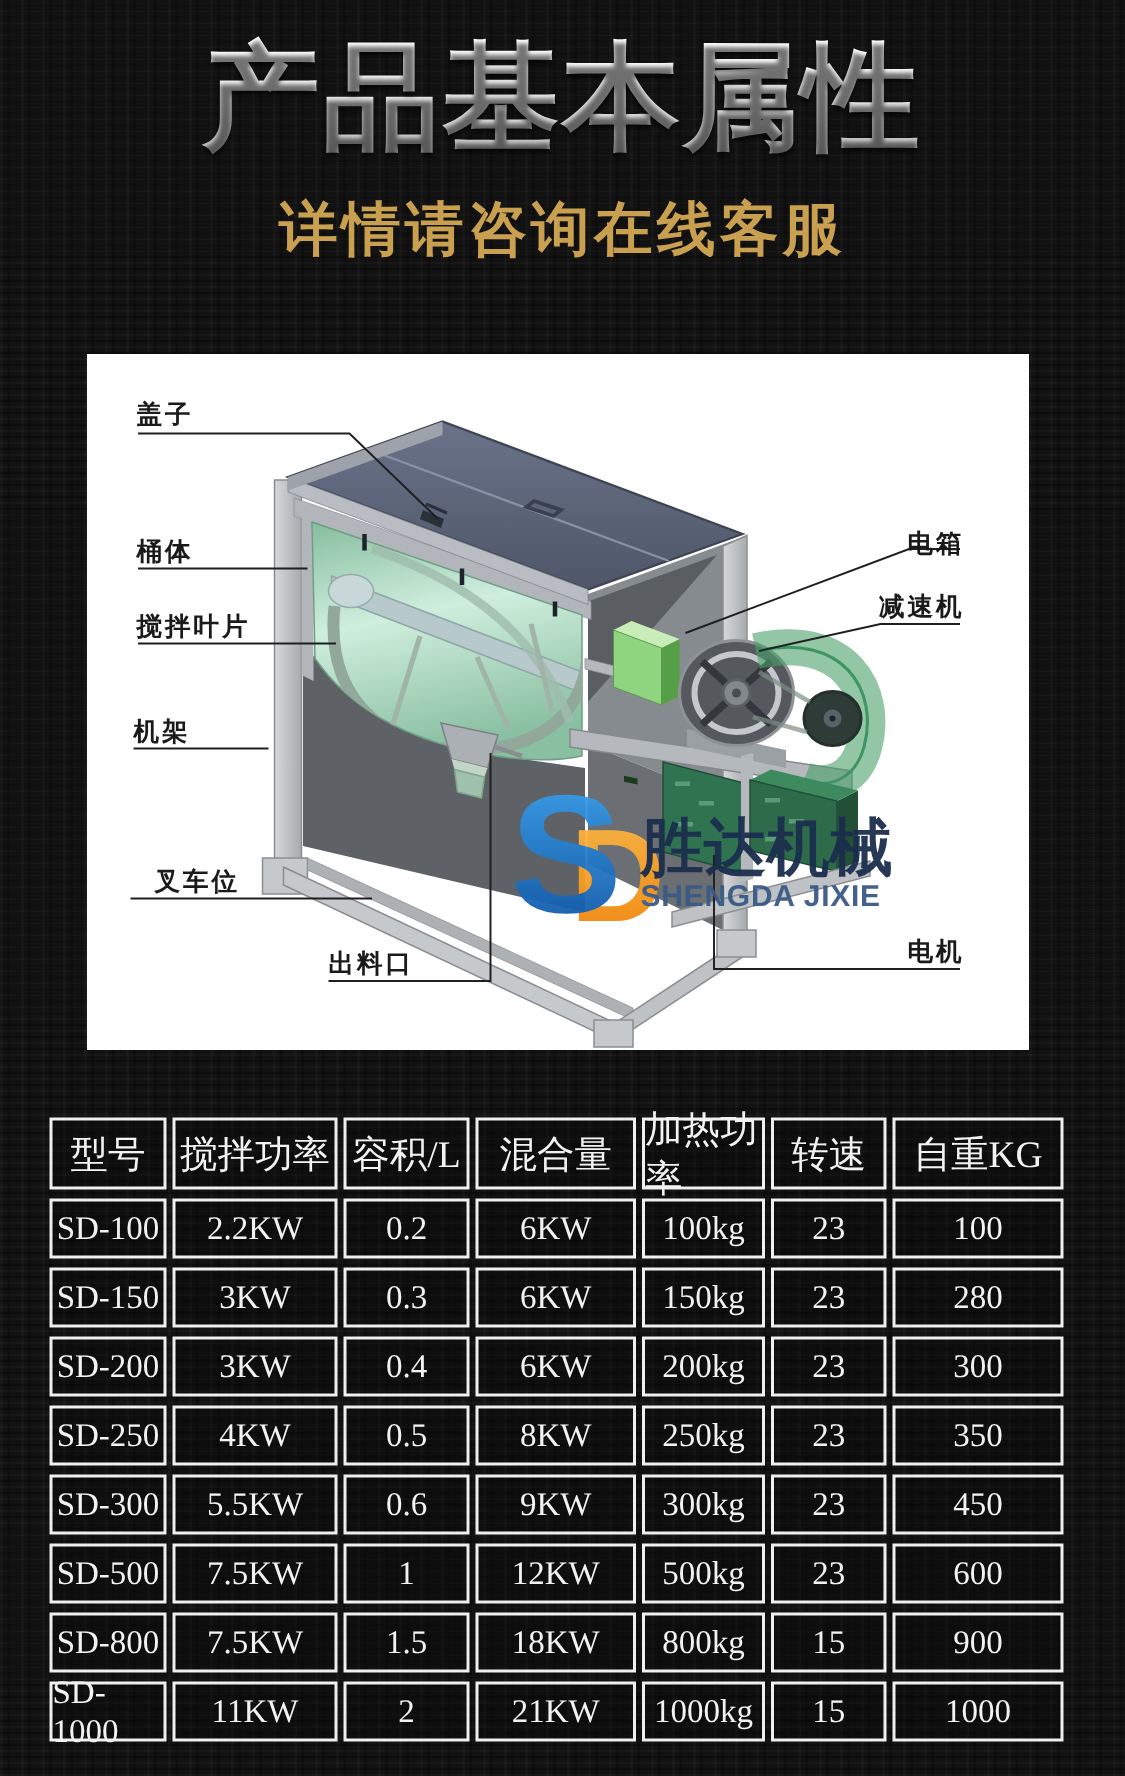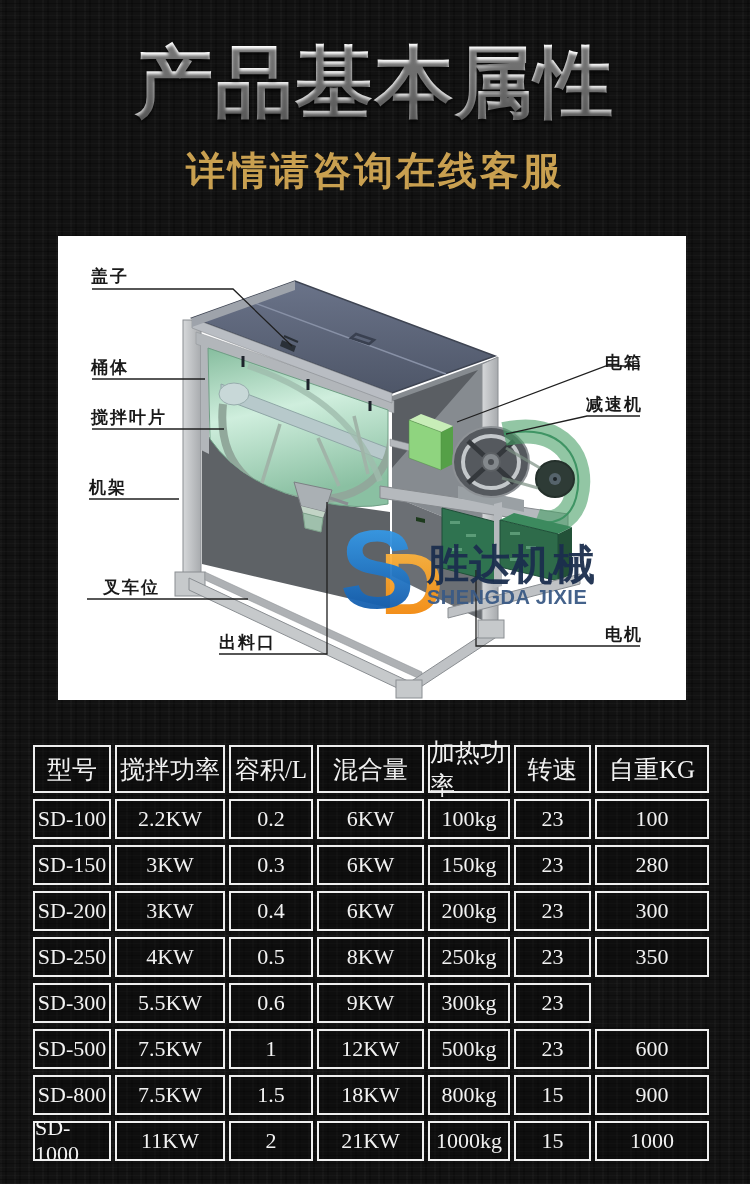--- a/index.html
+++ b/index.html
@@ -7,21 +7,21 @@
     position:relative;width:750px;height:1184px;overflow:hidden;
     background-color:#121212;
     background-image:
       repeating-linear-gradient(0deg, rgba(255,255,255,.025) 0 1px, transparent 1px 4px, rgba(0,0,0,.28) 4px 5px, transparent 5px 8px),
       repeating-linear-gradient(90deg, rgba(255,255,255,.022) 0 2px, transparent 2px 5px, rgba(0,0,0,.22) 5px 7px, transparent 7px 14px);
     font-family:"Liberation Sans","DejaVu Sans",sans-serif;
   }
   
   .hero{position:absolute;left:0;top:0;width:750px;text-align:center;}
   .hero-title{
-    margin-top:40px;font-size:78px;font-weight:900;letter-spacing:2px;
+    margin-top:22px;font-size:78px;font-weight:900;letter-spacing:2px;
     color:#f2f2f2;line-height:1.1;
     text-shadow:0 3px 3px rgba(0,0,0,.55);
   }
   @supports (-webkit-background-clip:text){
     .hero-title{
       background:linear-gradient(180deg,#ffffff 18%,#e9e9e9 55%,#b9b9b9 100%);
       -webkit-background-clip:text;background-clip:text;color:transparent;
     }
   }
   .hero-sub{
@@ -269,20 +269,21 @@
         <div class="tcell td">23</div>
         <div class="tcell td">350</div>
       </div>
       <div class="trow">
         <div class="tcell td">SD-300</div>
         <div class="tcell td">5.5KW</div>
         <div class="tcell td">0.6</div>
         <div class="tcell td">9KW</div>
         <div class="tcell td">300kg</div>
         <div class="tcell td">23</div>
+        <div class="tcell td">450</div>
       </div>
       <div class="trow">
         <div class="tcell td">SD-500</div>
         <div class="tcell td">7.5KW</div>
         <div class="tcell td">1</div>
         <div class="tcell td">12KW</div>
         <div class="tcell td">500kg</div>
         <div class="tcell td">23</div>
         <div class="tcell td">600</div>
       </div>

